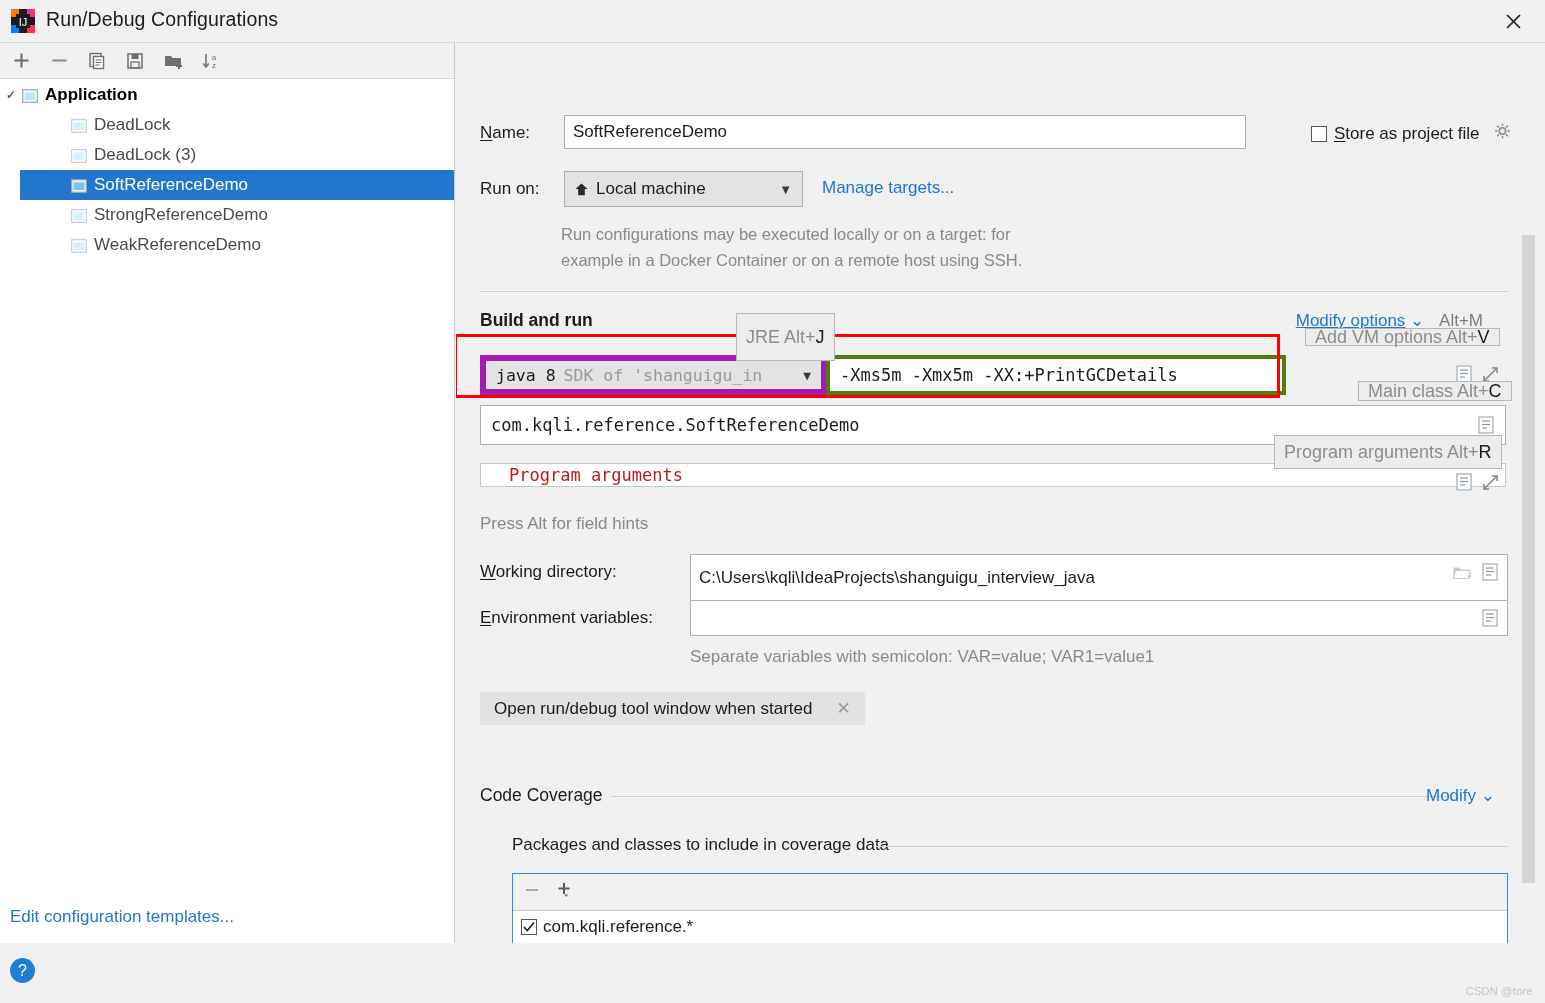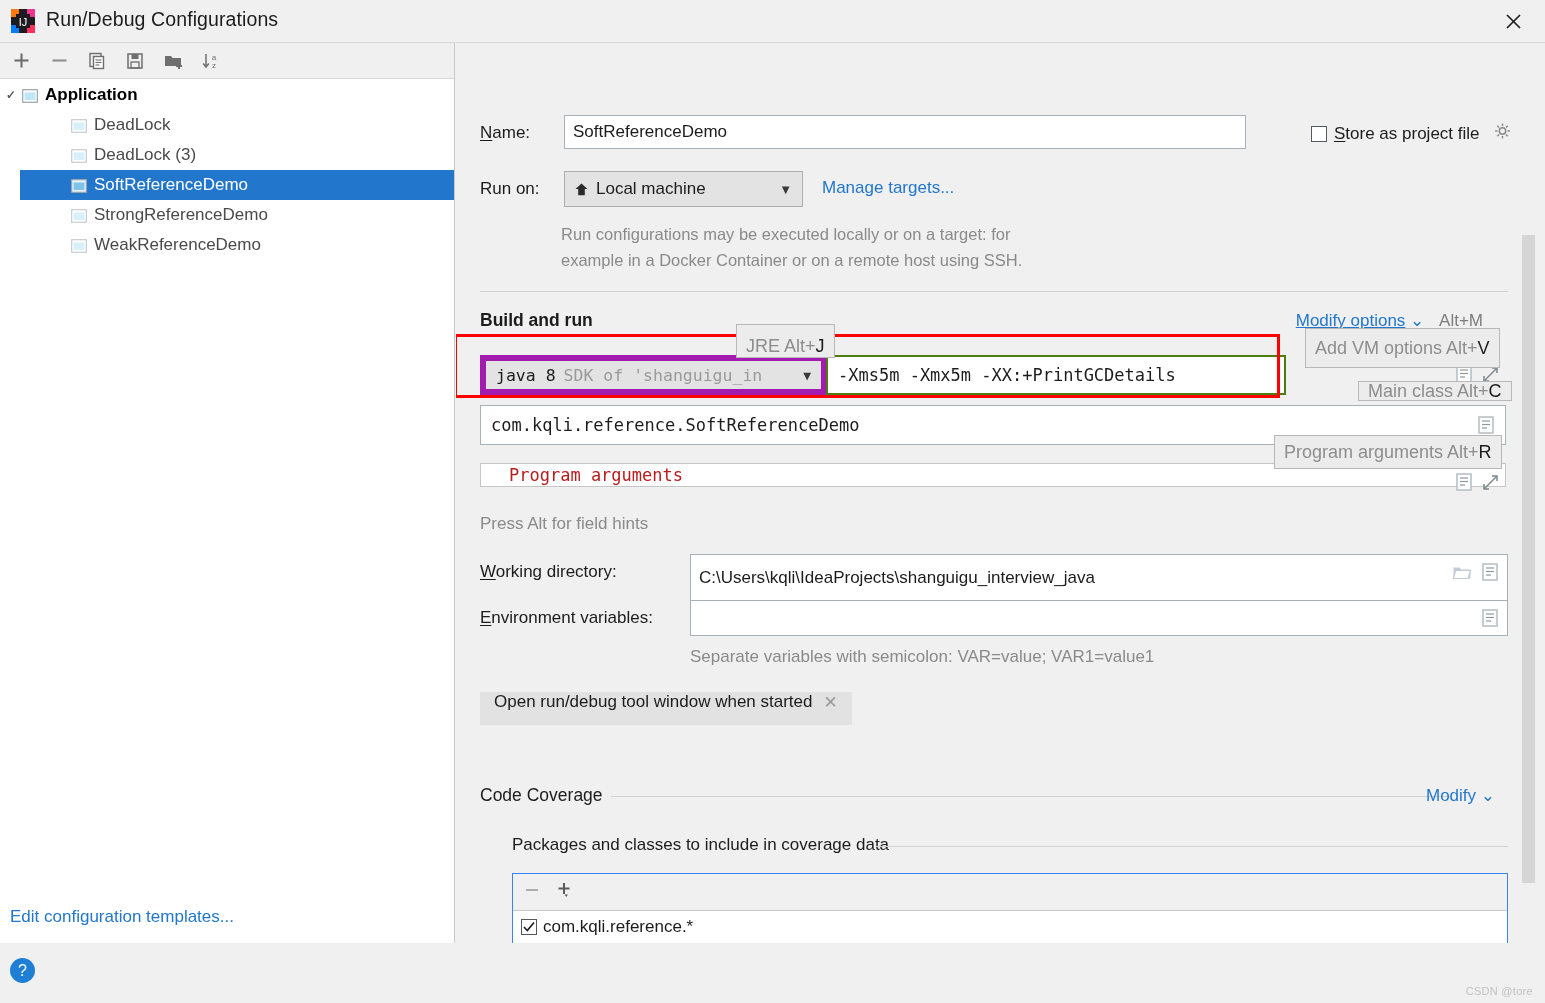--- a/index.html
+++ b/index.html
@@ -155,21 +155,21 @@
     background: #e3e3e3; border: 6px solid #a21caf;
     display: flex; align-items: center; padding-left: 10px;
     font-family: "DejaVu Sans Mono", monospace; font-size: 16.5px;
     overflow: hidden; white-space: nowrap;
   }
   .jre-combo .jre-main { color: #1c1c1c; }
   .jre-combo .jre-sub { color: #9a9a9a; margin-left: 8px; }
 
   .vm-input {
     position: absolute; left: 370px; top: 312px; width: 460px; height: 40px;
-    background: #fff; border: 2px solid #4d7c0f;
+    background: #fff; border: 4px solid #4d7c0f;
     display: flex; align-items: center; padding-left: 10px;
     font-family: "DejaVu Sans Mono", monospace; font-size: 17px; color: #1c1c1c;
     white-space: nowrap; overflow: hidden;
   }
 
   .main-class-input {
     position: absolute; left: 24px; top: 362px; width: 1026px; height: 40px;
     background: #fff; border: 1px solid #a9b0b6;
     display: flex; align-items: center; padding-left: 10px;
     font-family: "DejaVu Sans Mono", monospace; font-size: 17px; color: #1c1c1c;
@@ -220,22 +220,22 @@
     background: #fff; border: 1px solid #a9b0b6;
     display: flex; align-items: center; padding-left: 8px;
     font-size: 17px; color: #1c1c1c;
   }
   .env-hint {
     position: absolute; left: 234px; top: 604px;
     font-size: 17px; color: #8a8a8a;
   }
   .chip {
     position: absolute; left: 24px; top: 649px; height: 33px;
-    background: #e2e2e2; display: flex; 
-    padding: 0 14px; gap: 11px;
+    background: #e2e2e2; display: flex; align-items: center;
+    padding: 0 14px; gap: 24px;
     font-size: 17px; color: #1c1c1c; cursor: default;
   }
   .chip-x { color: #9b9b9b; font-size: 17px; }
 
   
   .cc-title {
     position: absolute; left: 24px; top: 742px;
     font-size: 17.5px; color: #1c1c1c; background: #f0f0f0; padding-right: 10px;
   }
   .cc-line {
@@ -533,25 +533,25 @@
           <path d="M7 15 H2 V10" fill="none" stroke="#7a858c" stroke-width="1.5"></path>
           <line x1="14.5" y1="2.5" x2="2.5" y2="14.5" stroke="#7a858c" stroke-width="1.5"></line>
         </svg>
       </span>
     </div>
 
     <div class="hints">Press Alt for field hints</div>
 
     <div class="red-box"></div>
 
-    <div class="tip" style="left:280px; top:281px; height:34px;align-items:flex-end;">
+    <div class="tip" style="left:280px; top:270px; height:48px;">
       <span>JRE Alt+</span>
         <b>J</b>
     </div>
-    <div class="tip" style="left:849px; top:285px; height:40px;">
+    <div class="tip" style="left:849px; top:285px; height:18px;">
       <span>Add VM options Alt+</span>
         <b>V</b>
     </div>
     <div class="tip" style="left:902px; top:338px; height:20px;align-items:center;">
       <span>Main class Alt+</span>
         <b>C</b>
     </div>
     <div class="tip" style="left:818px; top:392px; height:34px;">
       <span>Program arguments Alt+</span>
         <b>R</b>

